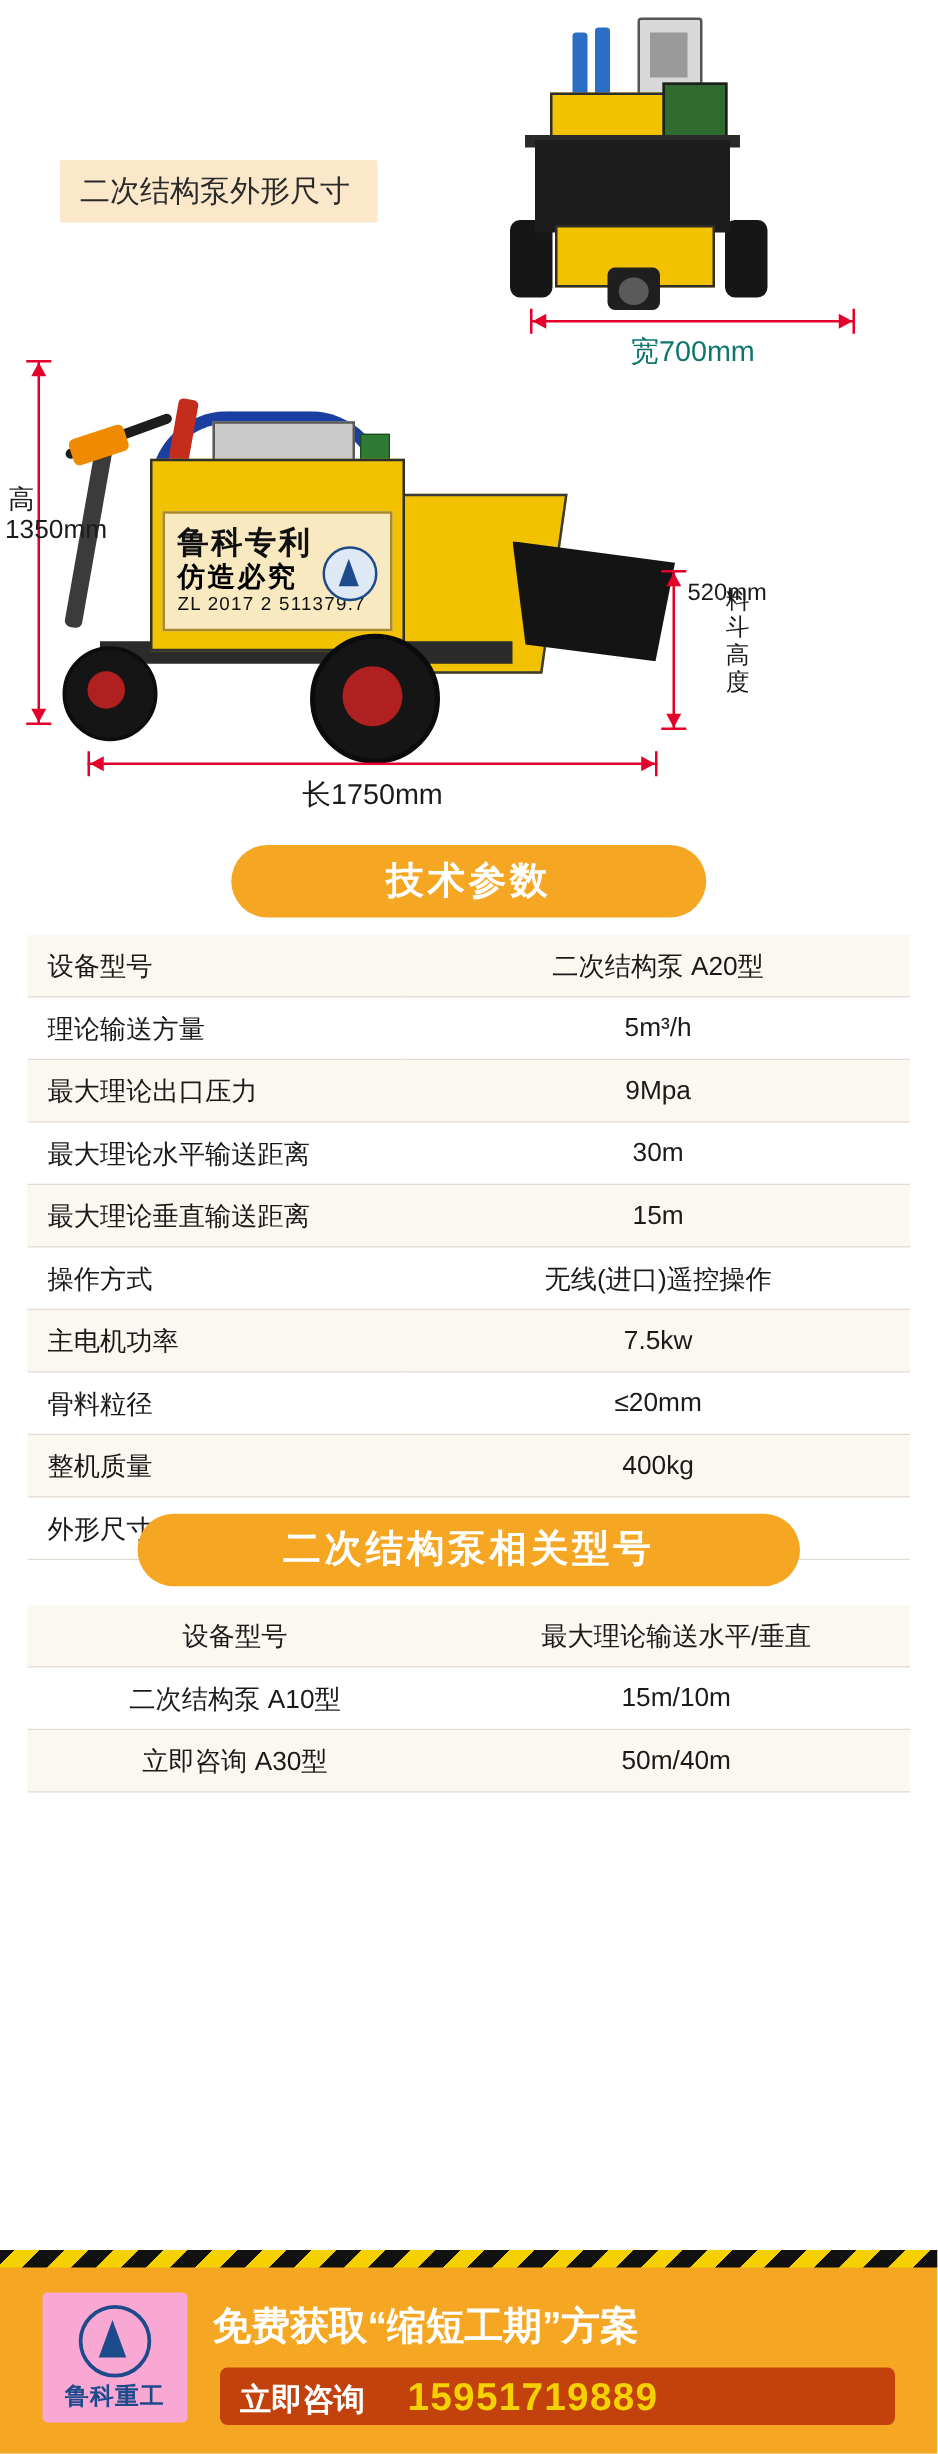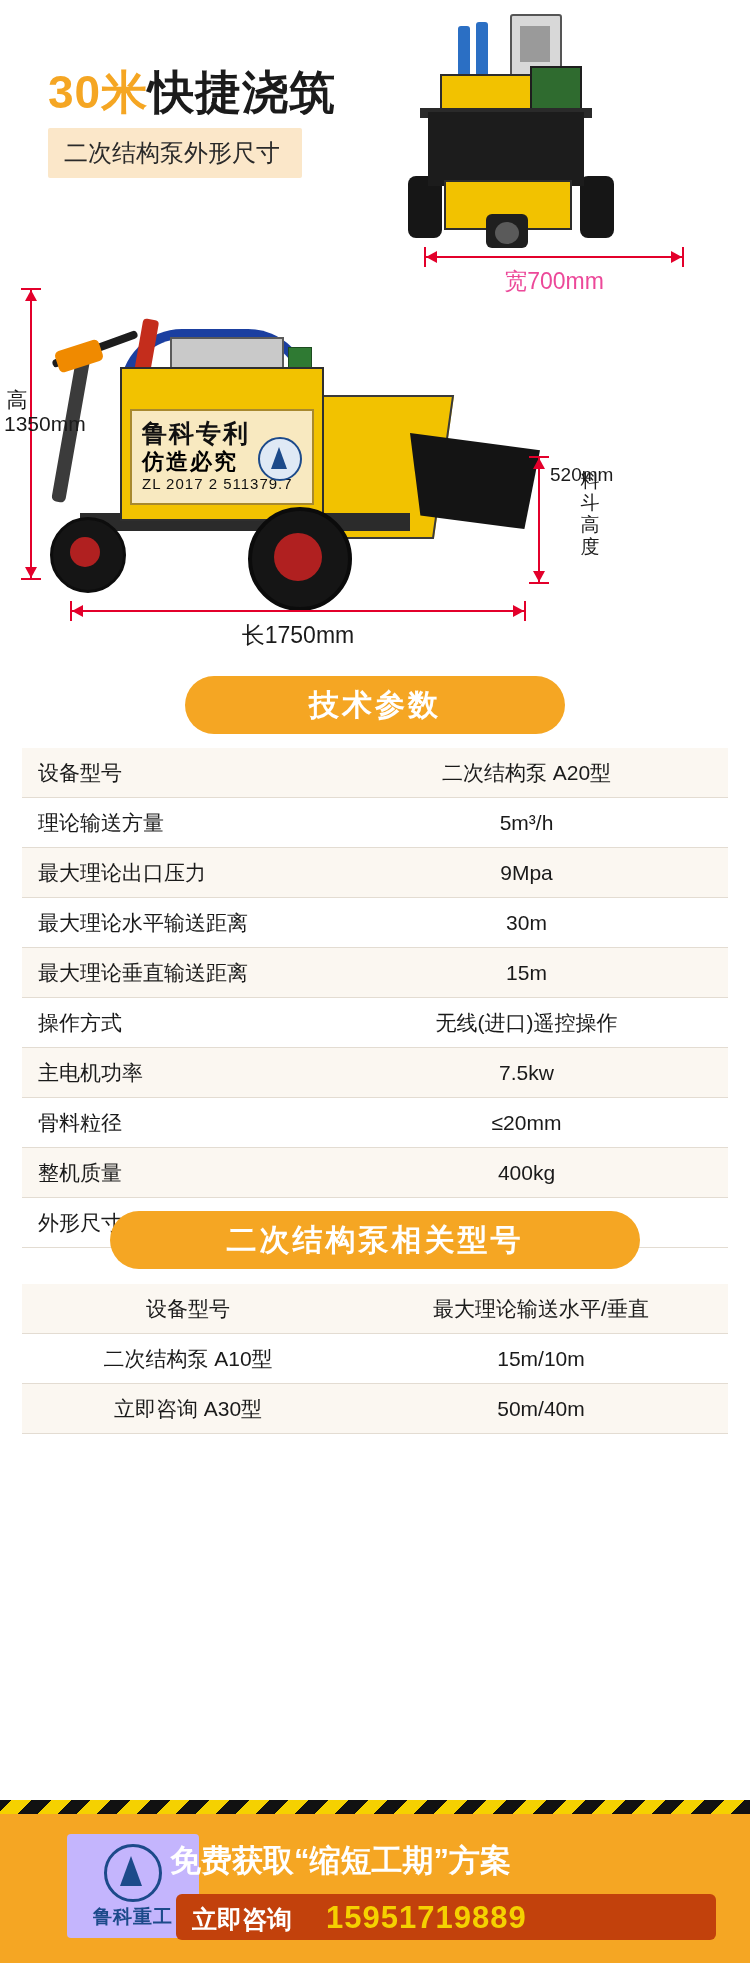--- a/index.html
+++ b/index.html
@@ -166,21 +166,21 @@
     border-bottom: 6px solid transparent;
   }
   .arrow-l { left: 2px; border-right: 11px solid #e3002b; }
   .arrow-r { right: 2px; border-left: 11px solid #e3002b; }
   .dim-width-label {
     position: absolute;
     left: 0; top: 10px;
     width: 260px;
     text-align: center;
     font-size: 23px;
-    color: #ec4899;
+    color: #0f766e;
   }
 
   
   .sideview {
     position: absolute;
     left: 20px; top: 285px;
     width: 710px; height: 360px;
   }
   .sv-hopper {
     position: absolute;
@@ -524,25 +524,24 @@
     position: absolute;
     left: 0; top: 0;
     width: 750px; height: 14px;
     background: repeating-linear-gradient(
       -45deg, #111 0 14px, #f5d100 14px 28px
     );
   }
   .footer-logo {
     position: absolute;
     left: 34px; top: 34px;
-    width: 132px; height: 104px;
-    background: #c4b5fd;
+    width: 116px; height: 104px;
+    background: #f9a8d4;
     border-radius: 4px;
     text-align: center;
-    margin-left: 33px;
   }
   .footer-logo-mark {
     position: relative;
     margin: 10px auto 0;
     width: 52px; height: 52px;
     border: 3px solid #1c4a8a;
     border-radius: 50%;
   }
   .footer-logo-mark:after {
     content: "";
@@ -590,23 +589,20 @@
     font-size: 31px;
     font-weight: bold;
     color: #f5d100;
     letter-spacing: 1px;
   }
 </style>
 </head>
 <body>
 
 <div class="header">
-  <div class="title-main">
-    <span class="accent">30米</span><span>快捷浇筑</span>
-  </div>
   <div class="title-sub">二次结构泵外形尺寸</div>
 </div>
 
 <div class="frontview">
   <div class="fv-hyd1"></div>
   <div class="fv-hyd2"></div>
   <div class="fv-panel"></div>
   <div class="fv-yellowtop"></div>
   <div class="fv-green"></div>
   <div class="fv-tire-l"></div>

